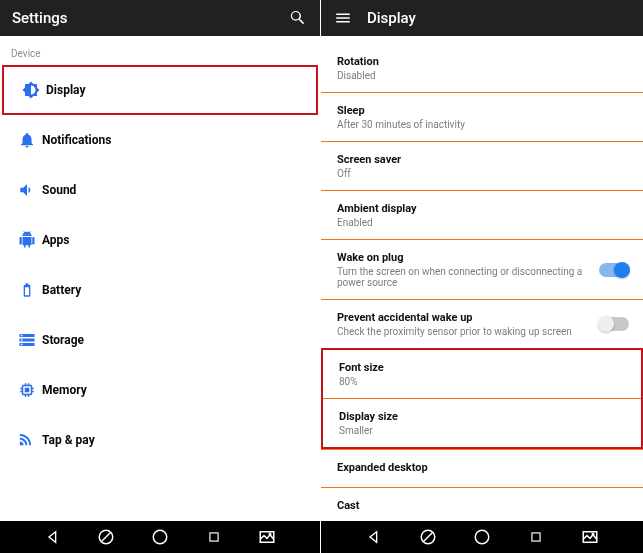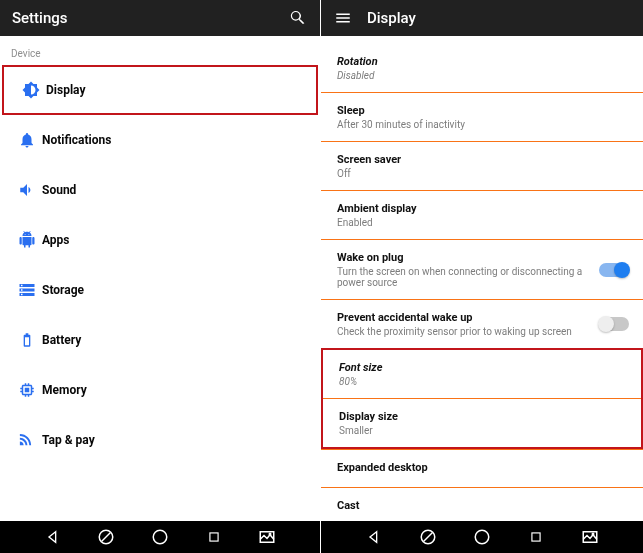--- a/index.html
+++ b/index.html
@@ -11,21 +11,21 @@
   .app-bar .title { font-size: 15px; font-weight: 500; flex: 1; }
   .app-bar .icon-slot { width: 20px; height: 20px; display:flex; align-items:center; justify-content:center; }
   .content { flex: 1; overflow-y: hidden; background: #fff; position: relative; }
   .section-label { font-size: 10px; color: #8f8f8f; padding: 12px 14px 6px 11px; }
   .list-item { display: flex; align-items: center; height: 50px; padding: 0 12px; }
   .list-item .ic { width: 30px; display:flex; align-items:center; justify-content:center; }
   .list-item .label { font-size: 12px; font-weight: 700; color: #090909; }
   .highlight-left { border: 2px solid #c2151b; margin-left:2px; margin-right:2px;}
   .d-list { padding-top: 8px; display:flex; flex-direction:column; }
   .d-item { padding: 11px 16px; border-top: 1px solid #f97316; position: relative; }
-  .d-item:first-child { border-top:none;font-style:italic; }
+  .d-item:first-child { border-top:none; }
   .d-item .d-title { font-size: 11px; font-weight: 700; color: #111; margin-bottom:2px;}
   .d-item .d-sub { font-size: 10px; color: #7d7d7d; }
   .toggle { position: absolute; right: 14px; top: 50%; transform: translateY(-50%); width: 30px; height: 14px; border-radius: 7px; }
   .toggle.off { background: #c8c8c8; }
   .toggle.off::after { content:""; position:absolute; width:16px; height:16px; border-radius:50%; background:#eee; top:-1px; left:-1px; box-shadow:0 1px 2px rgba(0,0,0,.25);}
   .toggle.on { background: #88b6f0; }
   .toggle.on::after { content:""; position:absolute; width:16px; height:16px; border-radius:50%; background:#1f7ef0; top:-1px; right:-1px; box-shadow:0 1px 2px rgba(0,0,0,.25);}
   .highlight-right { border: 2px solid #c2151b; }
   .nav-bar { background: #000; height: 32px; display:flex; align-items:center; justify-content:space-evenly; padding: 0 8px;}
   .nav-bar .nbtn { width: 18px; height:18px; display:flex; align-items:center; justify-content:center; }
@@ -77,34 +77,34 @@
       <span class="ic">
         <svg viewBox="0 0 24 24" width="18" height="18" fill="#2a6ff0">
             <path d="M6 18c0 .55.45 1 1 1h1v3h2v-3h4v3h2v-3h1c.55 0 1-.45 1-1V8H6v10zM3.5 8C2.67 8 2 8.67 2 9.5v7c0 .83.67 1.5 1.5 1.5S5 17.33 5 16.5v-7C5 8.67 4.33 8 3.5 8zm17 0c-.83 0-1.5.67-1.5 1.5v7c0 .83.67 1.5 1.5 1.5s1.5-.67 1.5-1.5v-7c0-.83-.67-1.5-1.5-1.5zM15.53 2.16l1.3-1.3-.71-.71-1.48 1.48C13.85 1.23 12.95 1 12 1s-1.85.23-2.64.63L7.88.15l-.71.71 1.3 1.3C7.02 3.05 6 4.65 6 6.5h12c0-1.85-1.02-3.45-2.47-4.34zM10 5H9V4h1v1zm5 0h-1V4h1v1z"></path>
           </svg>
       </span>
       <span class="label">Apps</span>
     </div>
 
     <div class="list-item">
       <span class="ic">
-        <svg viewBox="0 0 24 24" width="18" height="18" fill="#2a6ff0">
-            <path d="M2 20h20v-4H2v4zm2-3h2v2H4v-2zM2 4v4h20V4H2zm4 3H4V5h2v2zm-4 7h20v-4H2v4zm2-3h2v2H4v-2z"></path>
-          </svg>
-      </span>
-      <span class="label">Storage</span>
-    </div>
-
-    <div class="list-item">
-      <span class="ic">
         <svg viewBox="0 0 24 24" width="16" height="16" fill="#2a6ff0">
             <path d="M15.67 4H14V2h-4v2H8.33C7.6 4 7 4.6 7 5.33v15.33C7 21.4 7.6 22 8.33 22h7.33c.74 0 1.34-.6 1.34-1.33V5.33C17 4.6 16.4 4 15.67 4zM15 20H9V8h6v12z"></path>
           </svg>
       </span>
       <span class="label">Battery</span>
+    </div>
+
+    <div class="list-item">
+      <span class="ic">
+        <svg viewBox="0 0 24 24" width="18" height="18" fill="#2a6ff0">
+            <path d="M2 20h20v-4H2v4zm2-3h2v2H4v-2zM2 4v4h20V4H2zm4 3H4V5h2v2zm-4 7h20v-4H2v4zm2-3h2v2H4v-2z"></path>
+          </svg>
+      </span>
+      <span class="label">Storage</span>
     </div>
 
     <div class="list-item">
       <span class="ic">
         <svg viewBox="0 0 24 24" width="18" height="18" fill="#2a6ff0">
             <path d="M15 9H9v6h6V9zm6 2V9h-2V7c0-1.1-.9-2-2-2h-2V3h-2v2h-2V3H9v2H7c-1.1 0-2 .9-2 2v2H3v2h2v2H3v2h2v2c0 1.1.9 2 2 2h2v2h2v-2h2v2h2v-2h2c1.1 0 2-.9 2-2v-2h2v-2h-2v-2h2zm-4 6H7V7h10v10z"></path>
           </svg>
       </span>
       <span class="label">Memory</span>
     </div>

